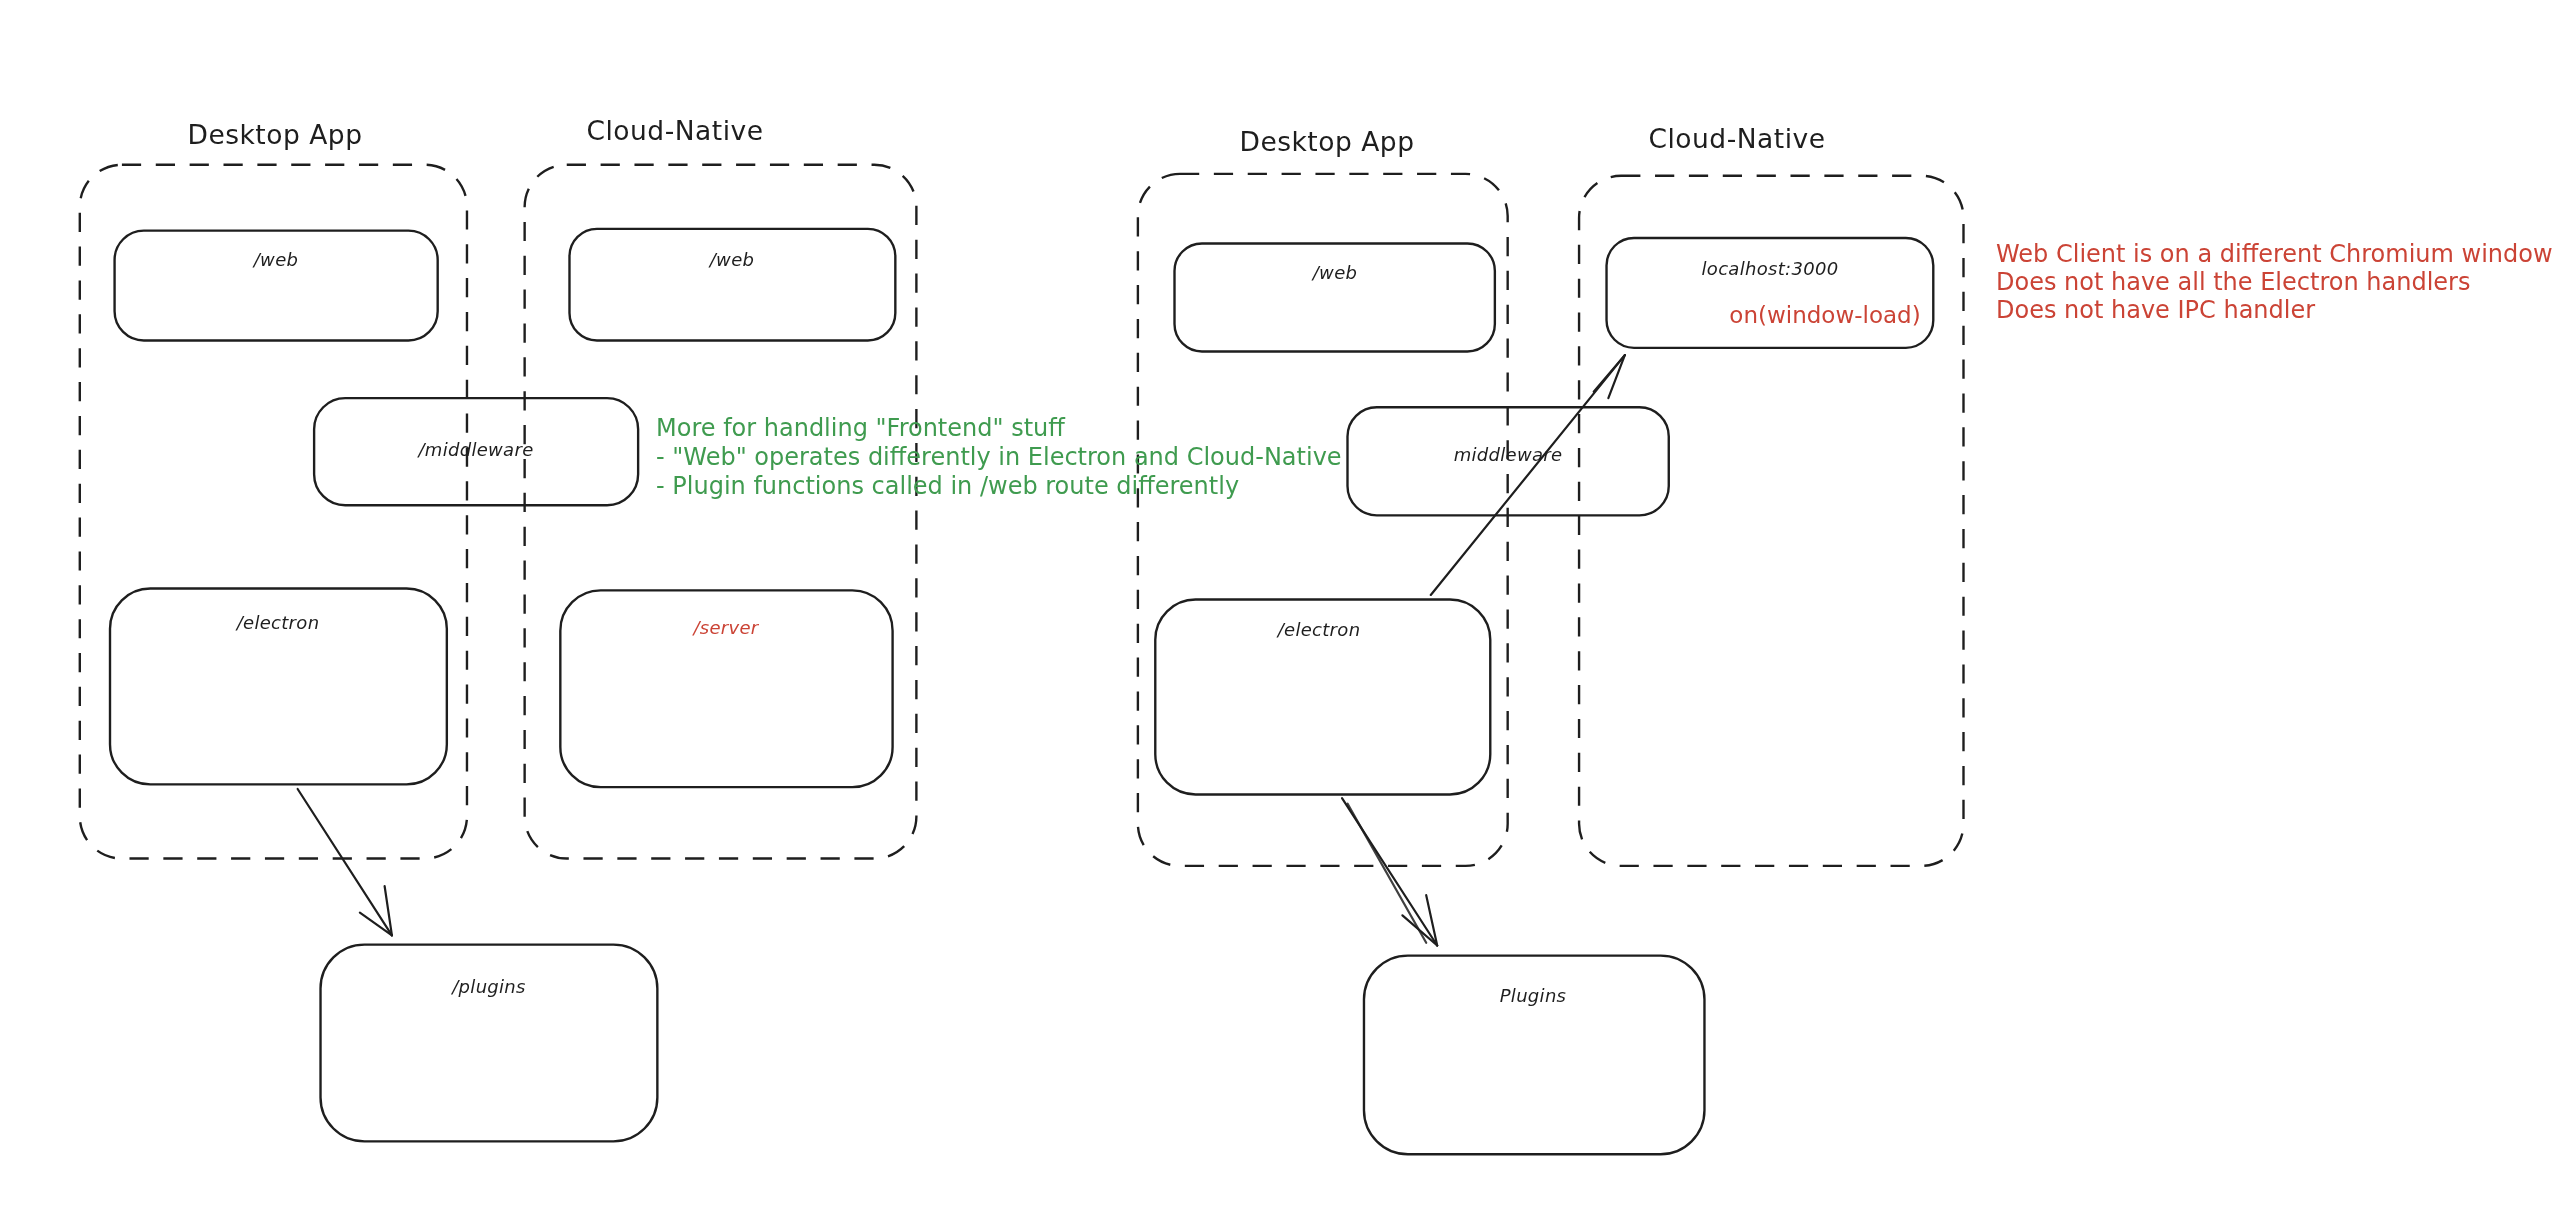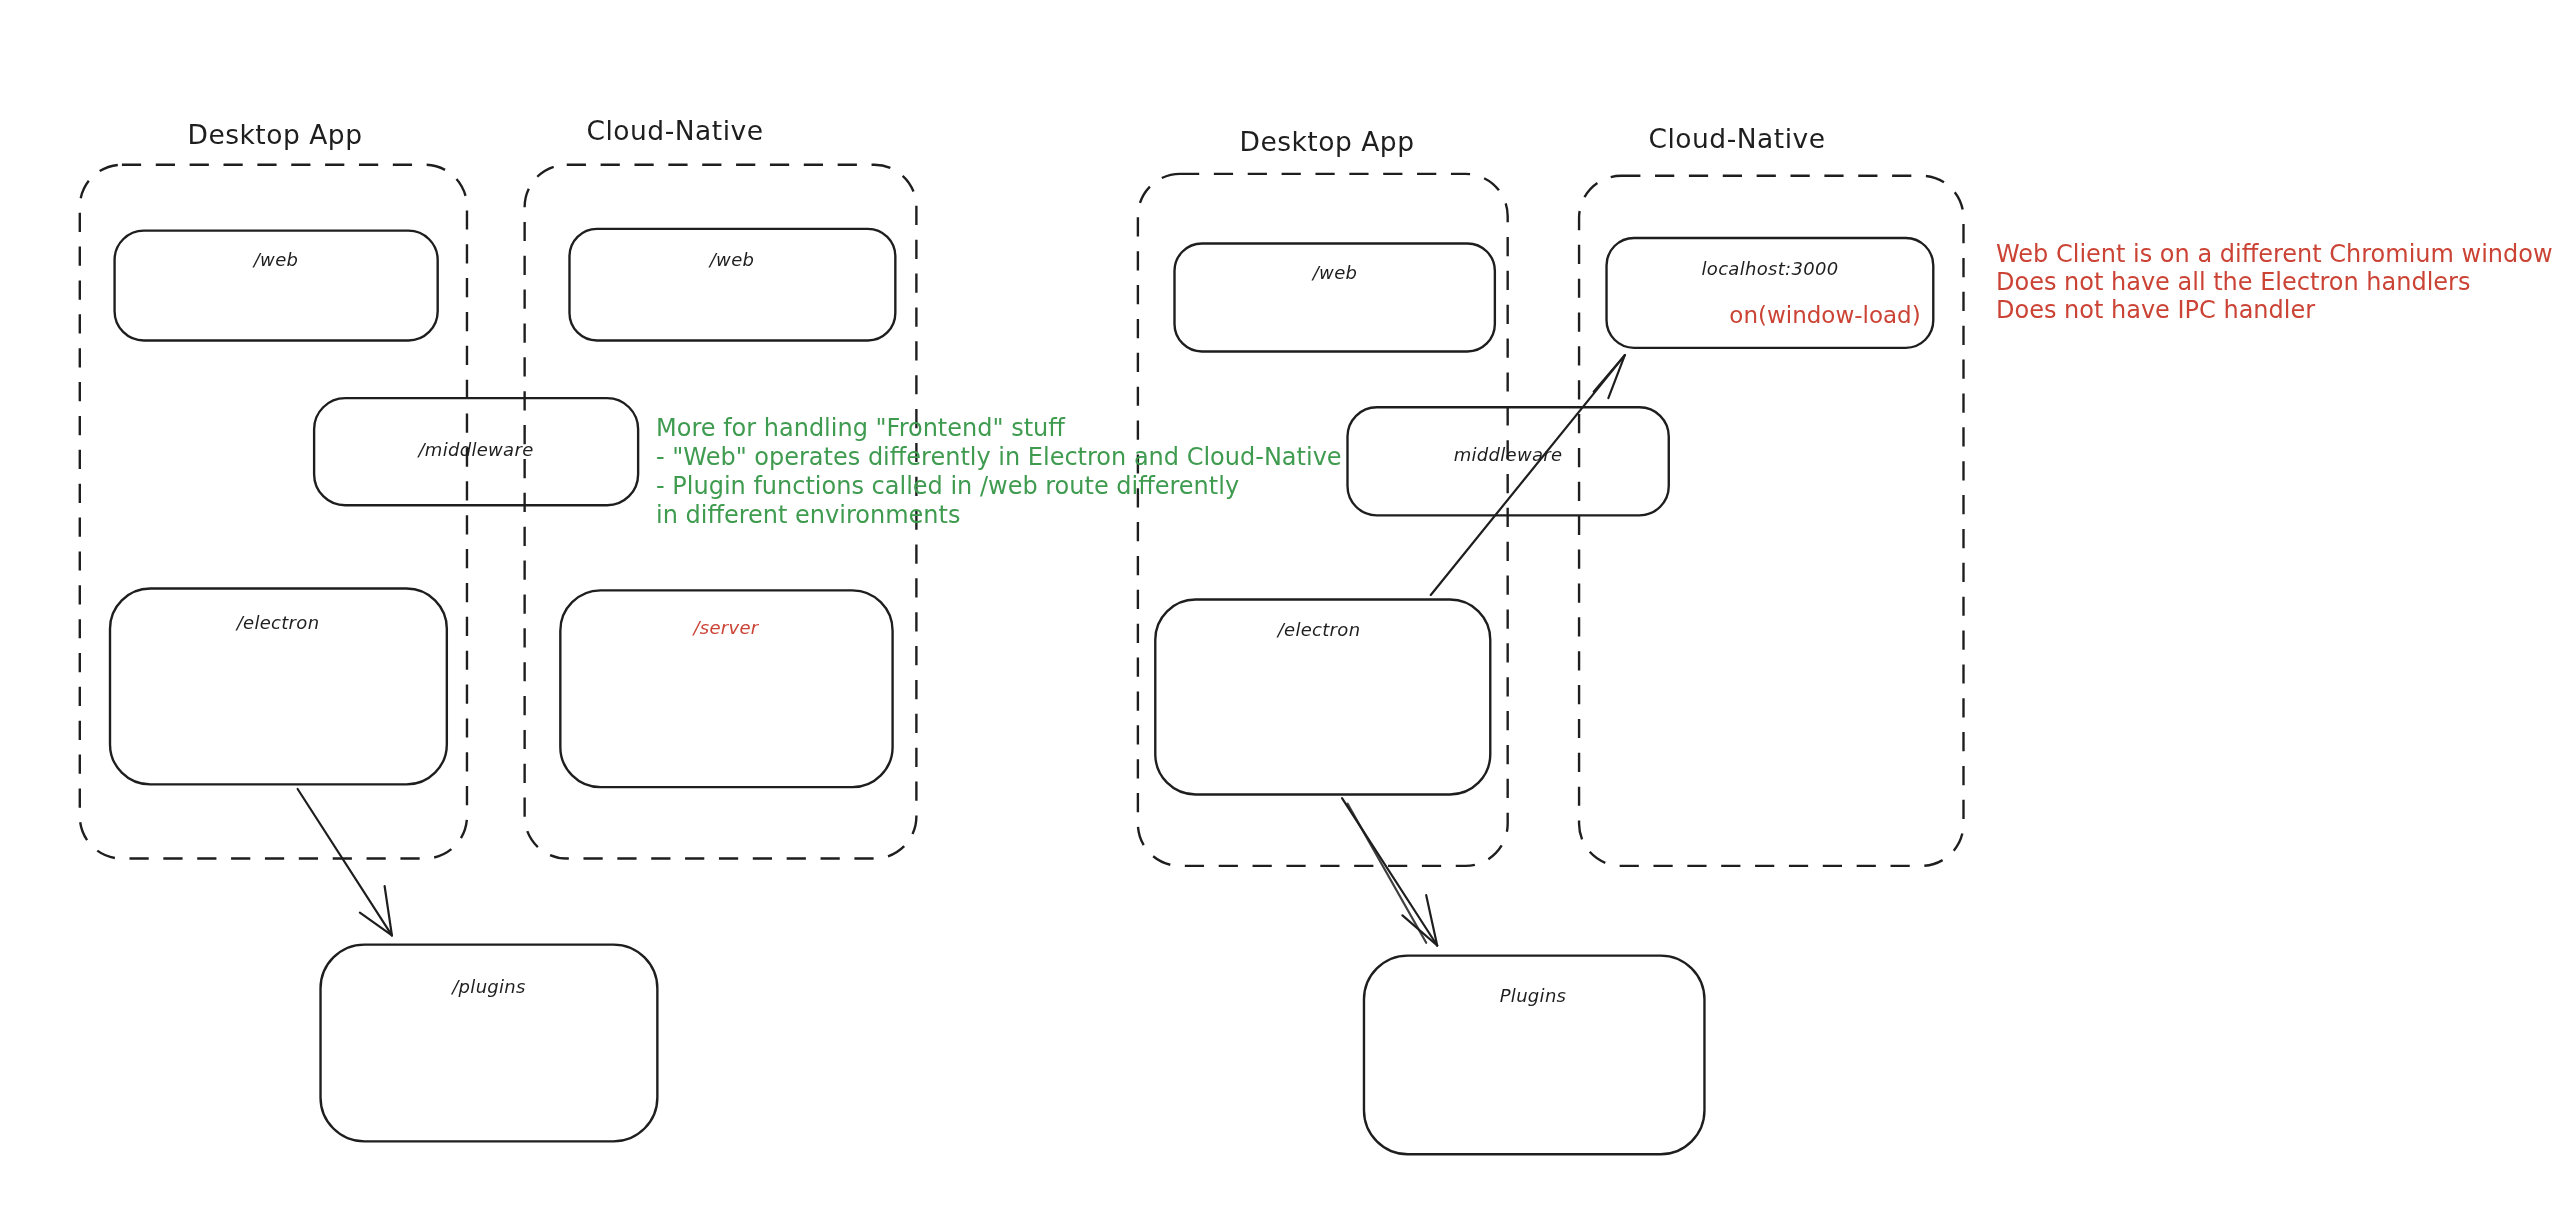--- a/index.html
+++ b/index.html
@@ -73,21 +73,20 @@
   <div class="lbl boxlbl center" style="left:732px;  top:249px;">/web</div>
   <div class="lbl boxlbl center" style="left:476px;  top:439px;">/middleware</div>
   <div class="lbl boxlbl center" style="left:278px;  top:612px;">/electron</div>
   <div class="lbl boxlbl center red" style="left:726px; top:617px;">/server</div>
   <div class="lbl boxlbl center" style="left:489px;  top:976px;">/plugins</div>
 
   <div class="lbl note green" style="left:656px; top:414px;">
     <div>More for handling "Frontend" stuff</div>
     <div>- "Web" operates differently in Electron and Cloud-Native</div>
     <div>- Plugin functions called in /web route differently</div>
-    <div>in different environments</div>
   </div>
 
   <div class="lbl sect center" style="left:1327px; top:126px;">Desktop App</div>
   <div class="lbl sect center" style="left:1737px; top:123px;">Cloud-Native</div>
   <div class="lbl boxlbl center" style="left:1335px; top:262px;">/web</div>
   <div class="lbl boxlbl center" style="left:1770px; top:258px;">localhost:3000</div>
   <div class="lbl center red" style="left:1813px; top:302px; font-size:23px;margin-left:12px;">on(window-load)</div>
   <div class="lbl boxlbl center" style="left:1508px; top:444px;">middleware</div>
   <div class="lbl boxlbl center" style="left:1319px; top:619px;">/electron</div>
   <div class="lbl boxlbl center" style="left:1533px; top:985px;">Plugins</div>

